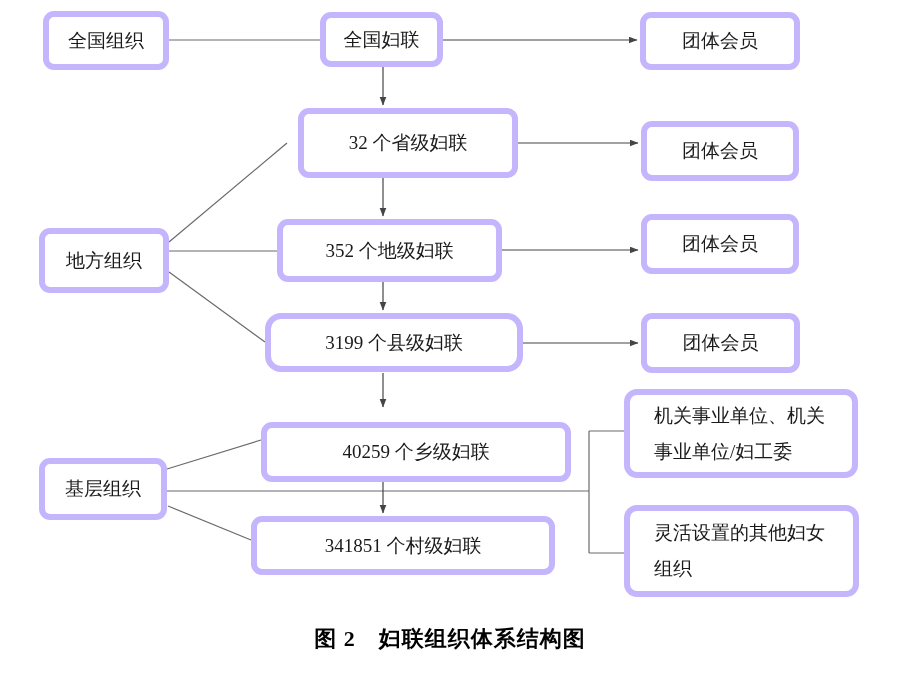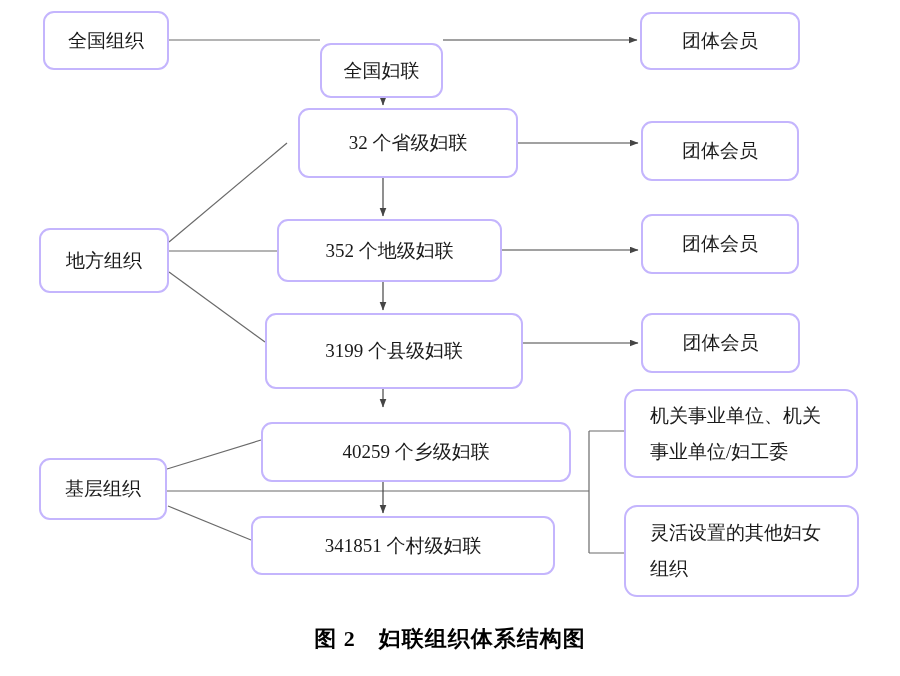--- a/index.html
+++ b/index.html
@@ -10,21 +10,21 @@
     background: #ffffff;
     font-family: "Liberation Serif", "DejaVu Serif", serif;
     color: #1a1a1a;
     overflow: hidden;
   }
   #wires { position: absolute; left: 0; top: 0; width: 900px; height: 676px; }
   .node {
     position: absolute;
     box-sizing: border-box;
     background: #ffffff;
-    border: 2px solid #c4b5fd;
+    border: 6px solid #c4b5fd;
     border-radius: 11px;
     display: flex;
     align-items: center;
     justify-content: center;
     font-size: 19px;
     line-height: 1.25;
     white-space: nowrap;
     z-index: 2;
   }
   .node.multiline {
@@ -84,27 +84,27 @@
       <line x1="383" y1="470" x2="383" y2="513" marker-end="url(#arrow)"></line>
     </g>
   </svg>
 
   <div class="node" style="left:43px; top:11px; width:126px; height:59px;">全国组织</div>
 
   <div class="node" style="left:39px; top:228px; width:130px; height:65px;">地方组织</div>
 
   <div class="node" style="left:39px; top:458px; width:128px; height:62px;">基层组织</div>
 
-  <div class="node" style="left:320px; top:12px; width:123px; height:55px;margin-top:31px;">全国妇联</div>
+  <div class="node" style="left:320px; top:12px; width:123px; height:55px;">全国妇联</div>
 
   <div class="node" style="left:298px; top:108px; width:220px; height:70px;">32 个省级妇联</div>
 
   <div class="node" style="left:277px; top:219px; width:225px; height:63px;">352 个地级妇联</div>
 
-  <div class="node" style="left:265px; top:313px; width:258px; height:76px;">3199 个县级妇联</div>
+  <div class="node" style="left:265px; top:313px; width:258px; height:59px;border-radius:16px;">3199 个县级妇联</div>
 
   <div class="node" style="left:261px; top:422px; width:310px; height:60px;">40259 个乡级妇联</div>
 
   <div class="node" style="left:251px; top:516px; width:304px; height:59px;">341851 个村级妇联</div>
 
   <div class="node" style="left:640px; top:12px; width:160px; height:58px;">团体会员</div>
 
   <div class="node" style="left:641px; top:121px; width:158px; height:60px;">团体会员</div>
 
   <div class="node" style="left:641px; top:214px; width:158px; height:60px;">团体会员</div>

